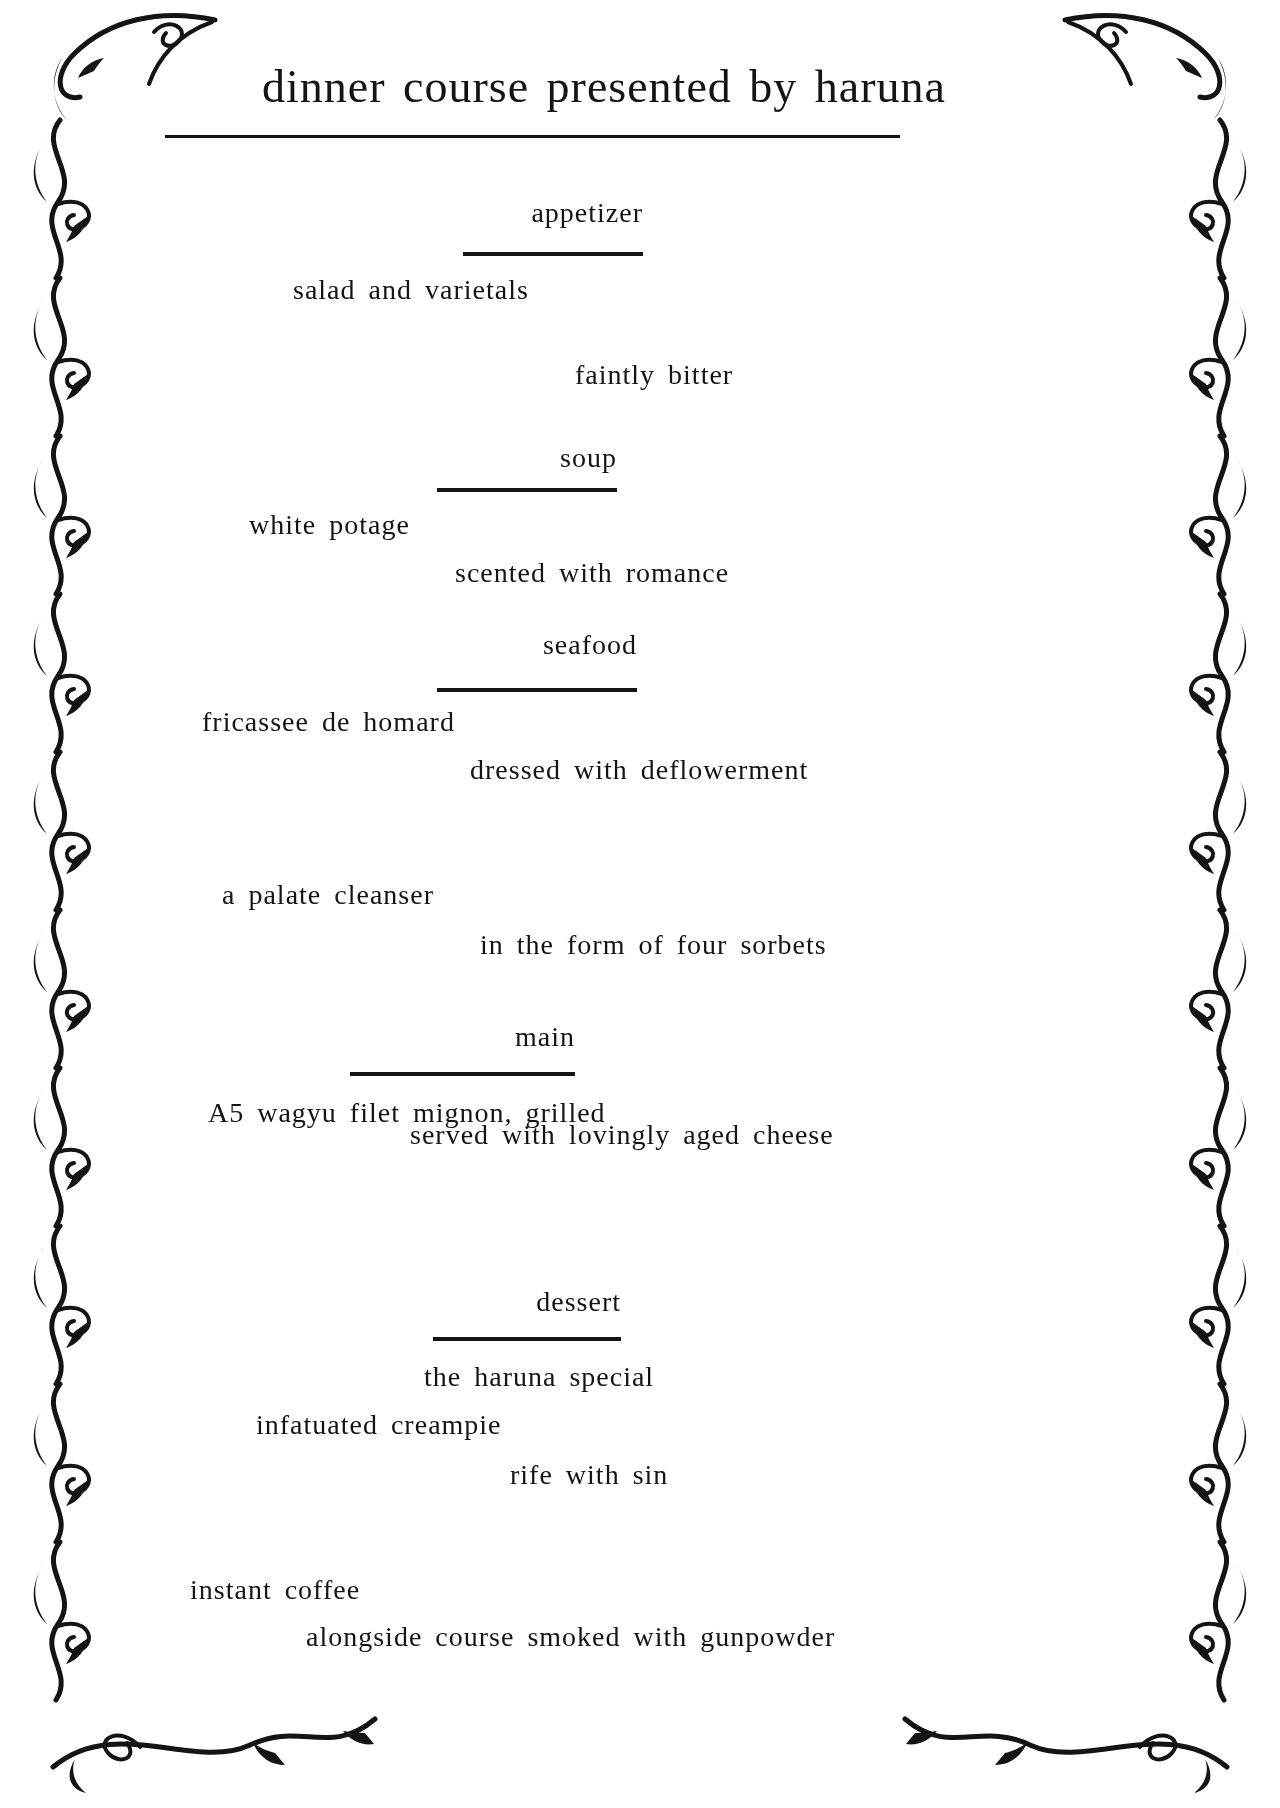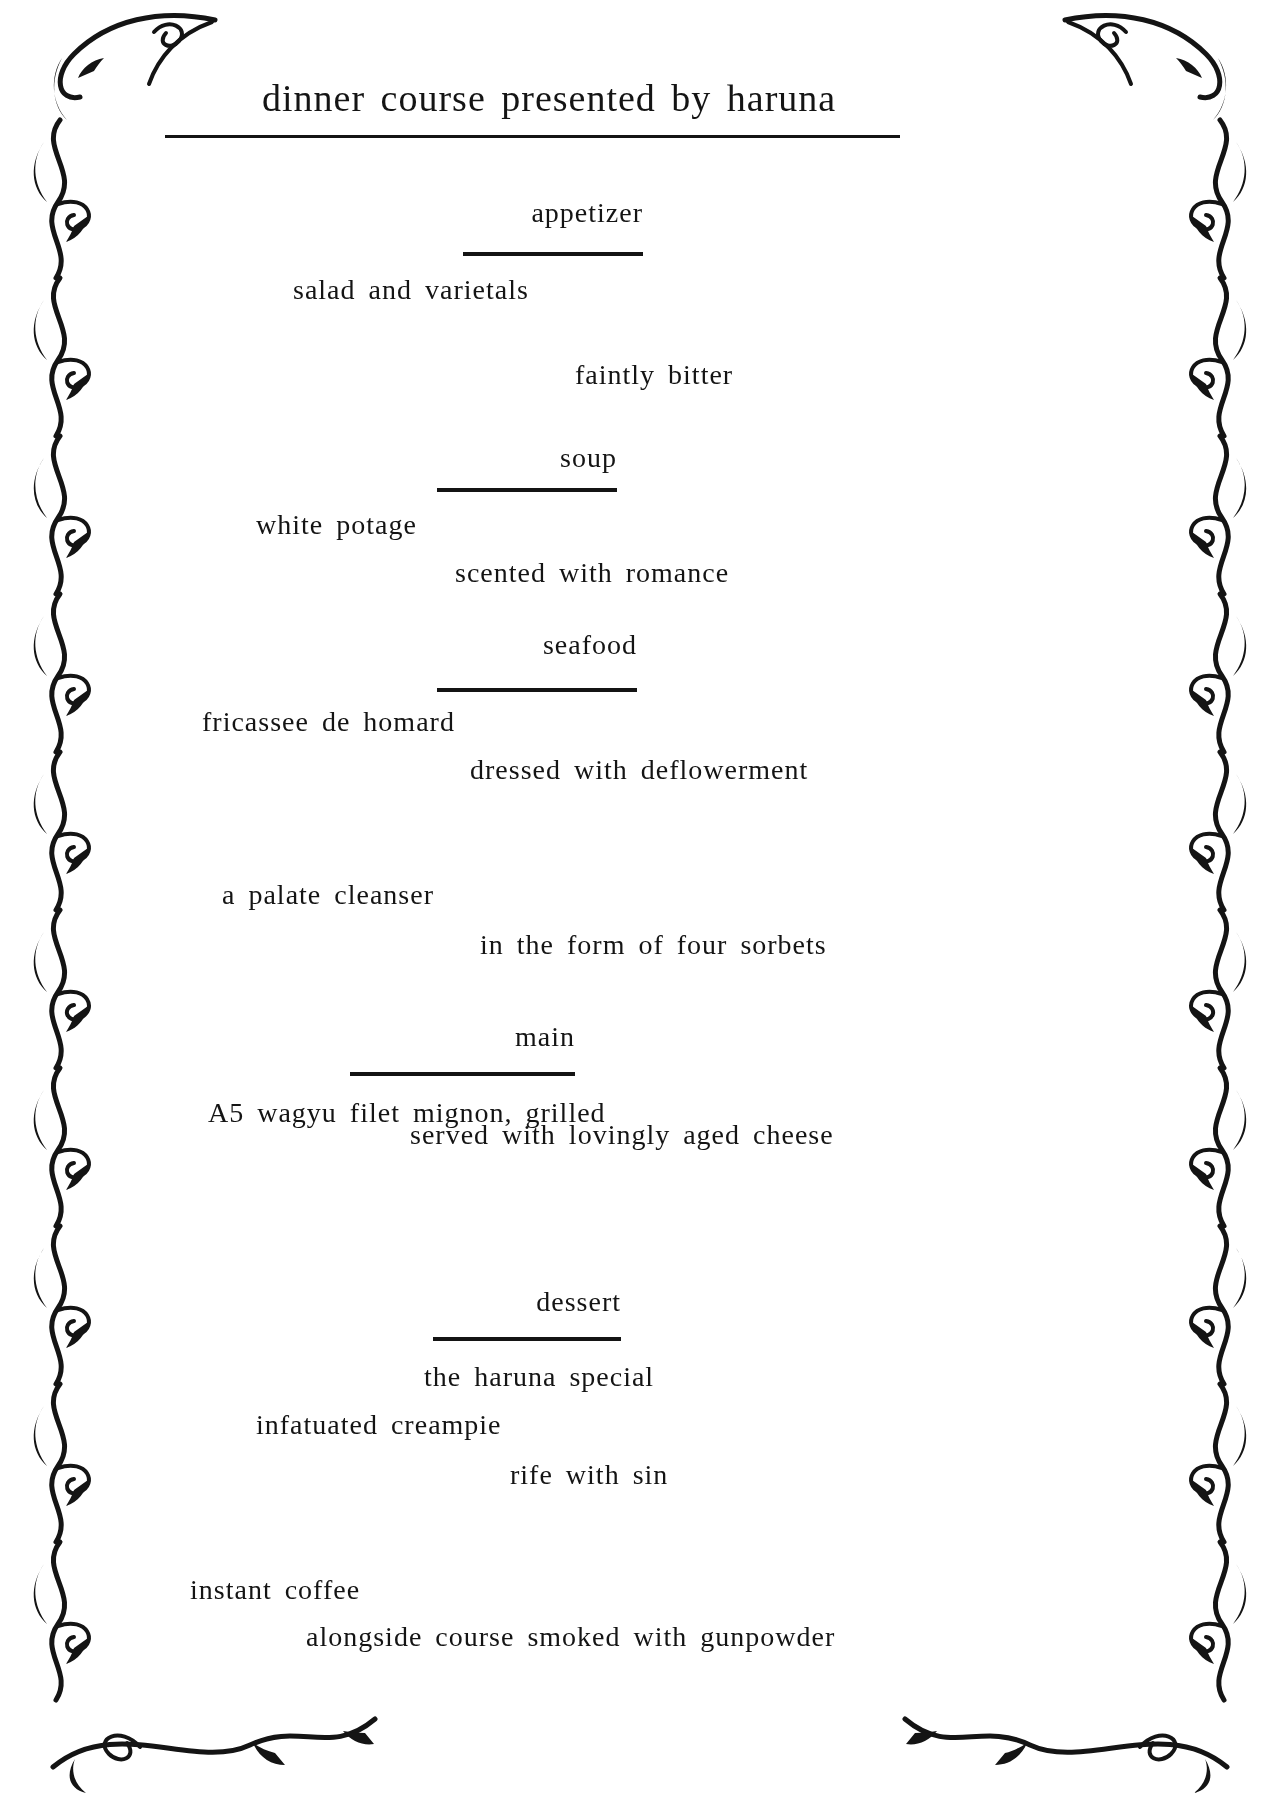--- a/index.html
+++ b/index.html
@@ -17,22 +17,21 @@
     font-size:28px;
     line-height:1.1;
     letter-spacing:1px;
     word-spacing:5px;
     white-space:nowrap;
   }
   .heading{
     text-align:right;
   }
   .title{
-    font-size:38px;
-    margin-top:16px;
+    font-size:46px;
   }
   .rule{
     position:absolute;
     background:#141414;
   }
   .title-rule{height:3px;}
   .section-rule{height:4px;}
   .ornament{position:absolute;}
   .mirrored{transform:scaleX(-1);}
   svg{display:block;}
@@ -110,21 +109,21 @@
   <div class="line title" style="left:262px;top:62px;">dinner course presented by haruna</div>
   <div class="rule title-rule" style="left:165px;top:135px;width:735px;"></div>
 
   <div class="line heading" style="left:463px;top:198px;width:180px;">appetizer</div>
   <div class="rule section-rule" style="left:463px;top:252px;width:180px;"></div>
   <div class="line" style="left:293px;top:275px;">salad and varietals</div>
   <div class="line" style="left:575px;top:328px;margin-top:32px;">faintly bitter</div>
 
   <div class="line heading" style="left:437px;top:443px;width:180px;">soup</div>
   <div class="rule section-rule" style="left:437px;top:488px;width:180px;"></div>
-  <div class="line" style="left:256px;top:510px;">white potage</div>
+  <div class="line" style="left:249px;top:510px;">white potage</div>
   <div class="line" style="left:455px;top:558px;">scented with romance</div>
 
   <div class="line heading" style="left:437px;top:630px;width:200px;">seafood</div>
   <div class="rule section-rule" style="left:437px;top:688px;width:200px;"></div>
   <div class="line" style="left:202px;top:707px;">fricassee de homard</div>
   <div class="line" style="left:470px;top:755px;">dressed with deflowerment</div>
   <div class="line" style="left:222px;top:880px;">a palate cleanser</div>
   <div class="line" style="left:480px;top:930px;">in the form of four sorbets</div>
 
   <div class="line heading" style="left:350px;top:1022px;width:225px;">main</div>

